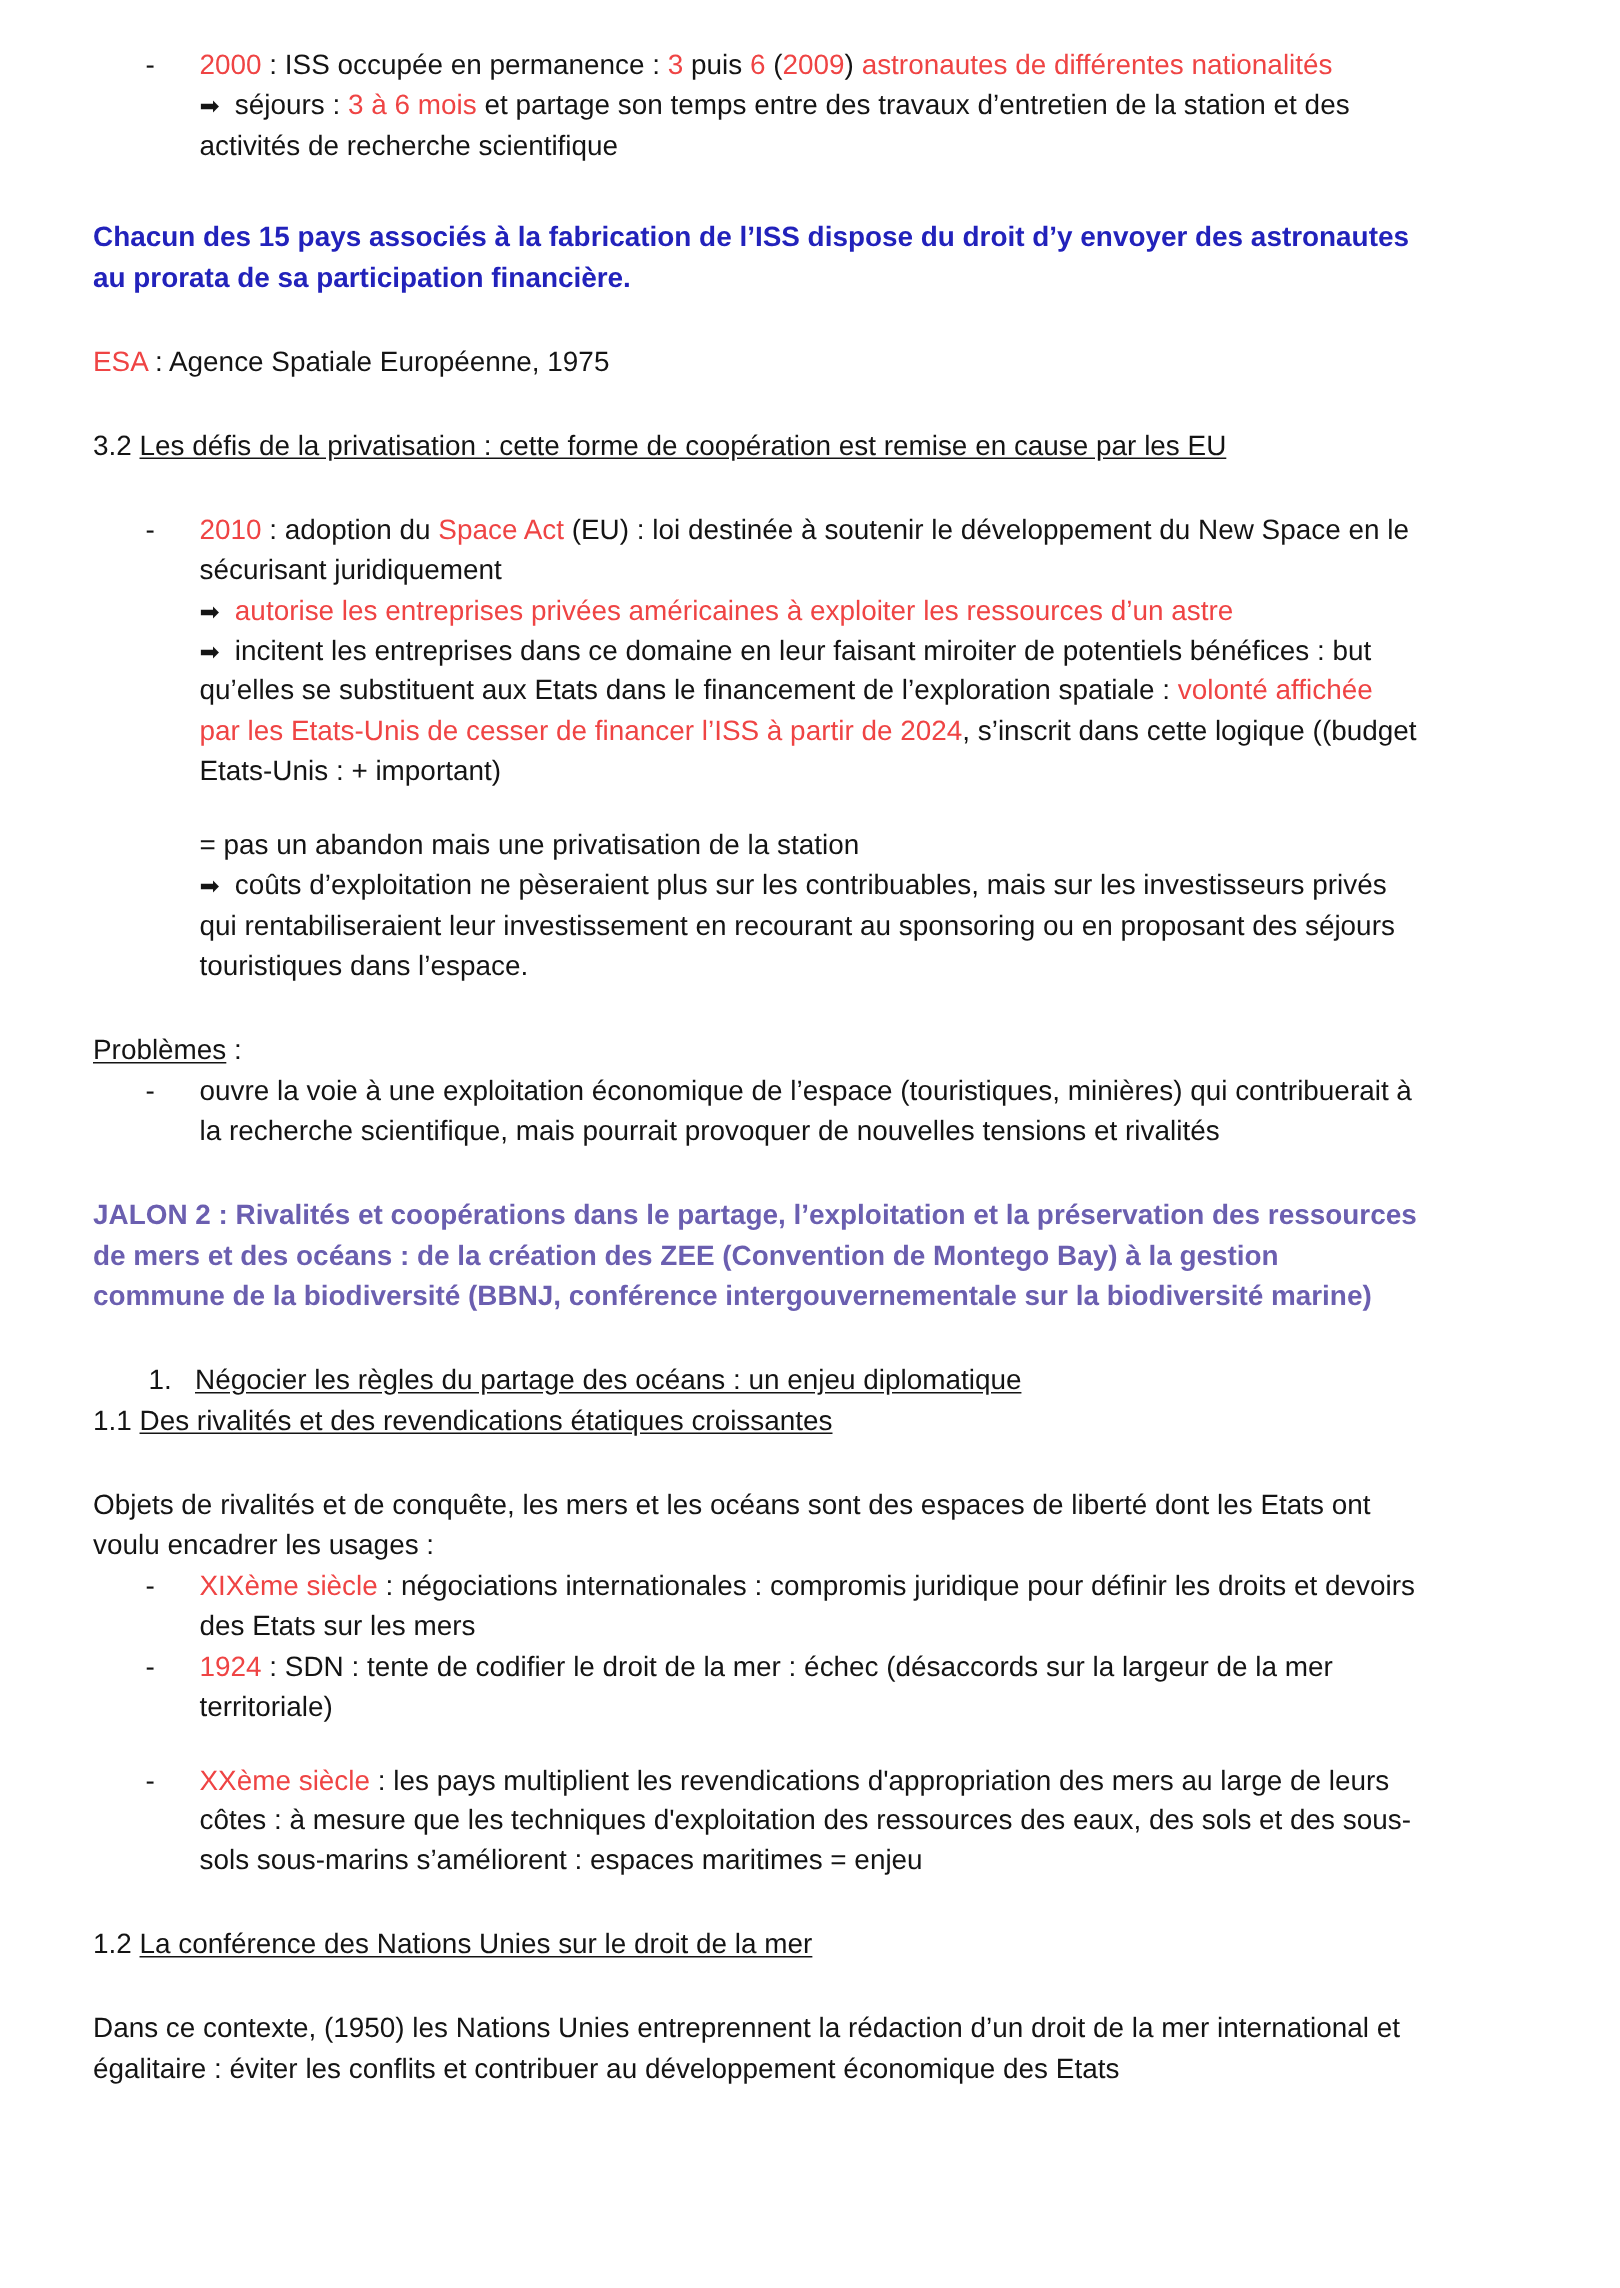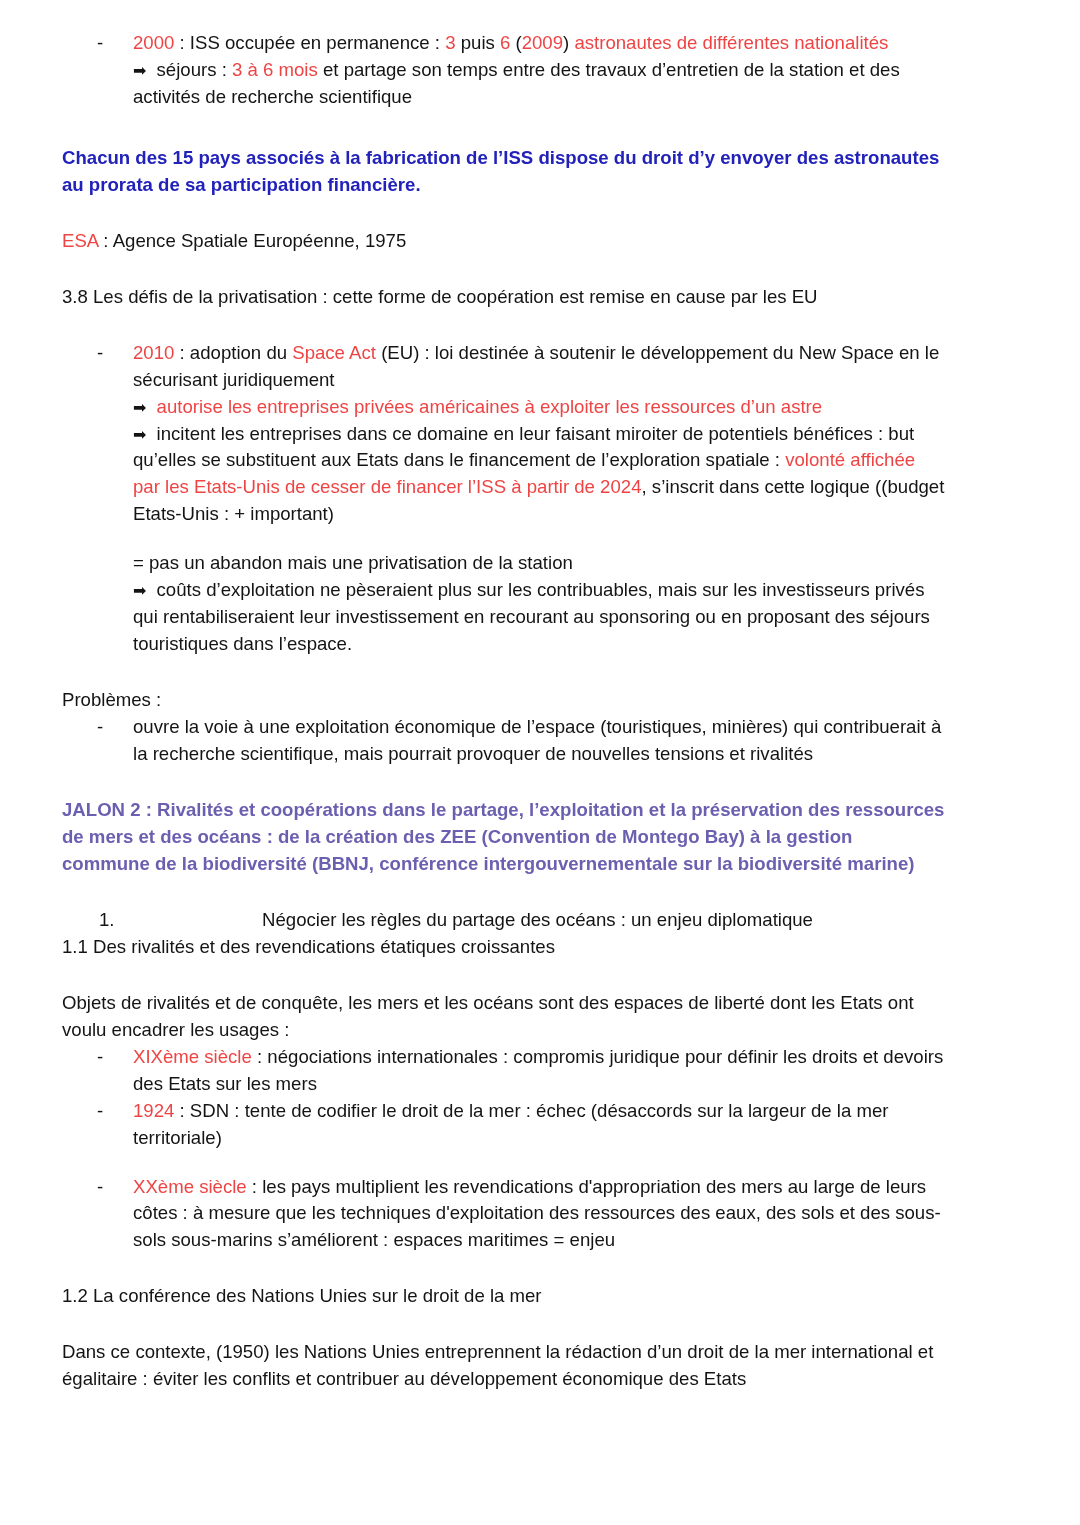--- a/index.html
+++ b/index.html
@@ -50,35 +50,35 @@
   
   .numrow {
     display: flex;
     align-items: flex-start;
   }
   .numrow .num {
     width: 31px;
     min-width: 31px;
     margin-left: 37px;
   }
-  .numrow .nbody { flex: 1; text-align: center; }
+  .numrow .nbody { flex: 1; }
 
   
   .arrowline { }
   .arrow {
     font-family: "DejaVu Sans", sans-serif;
     font-size: 16px;
     padding-right: 5px;
     letter-spacing: 0;
   }
 
   .blue     { color: #ef4444; }
   .blue-b   { color: #2222bb; font-weight: bold; }
   .purple-b { color: #6b5fb0; font-weight: bold; }
-  .u        { text-underline-offset: 2px; margin-top: 21px; }
+  .u        { text-decoration: underline; text-underline-offset: 2px; margin-top: 21px; }
   .heading-32 { margin-left: 66px; }
   .sub-11 { margin-left: 66px; }
 </style>
 </head>
 <body>
 
 <div class="page">
 
   <div class="bullet">
     <span class="dash">-</span>
@@ -98,21 +98,21 @@
 
   <div class="gap-lg"></div>
 
   <div class="blk">
     <span class="blue">ESA</span><span> : Agence Spatiale Européenne, 1975</span>
   </div>
 
   <div class="gap-lg"></div>
 
   <div class="blk heading-32">
-    <span>3.8 </span><span class="u">Les défis de la privatisation : cette forme de coopération est remise en cause par les EU</span>
+    <span>3.2 </span><span class="u">Les défis de la privatisation : cette forme de coopération est remise en cause par les EU</span>
   </div>
 
   <div class="gap-lg"></div>
 
   <div class="bullet">
     <span class="dash">-</span>
     <div class="bbody">
       <span class="blue">2010</span><span> : adoption du </span><span class="blue">Space Act</span><span> (EU) : loi destinée à soutenir le développement du New Space en le sécurisant juridiquement</span>
       <div class="arrowline">
         <span class="arrow">➡</span><span class="blue"> autorise les entreprises privées américaines à exploiter les ressources d’un astre</span>

